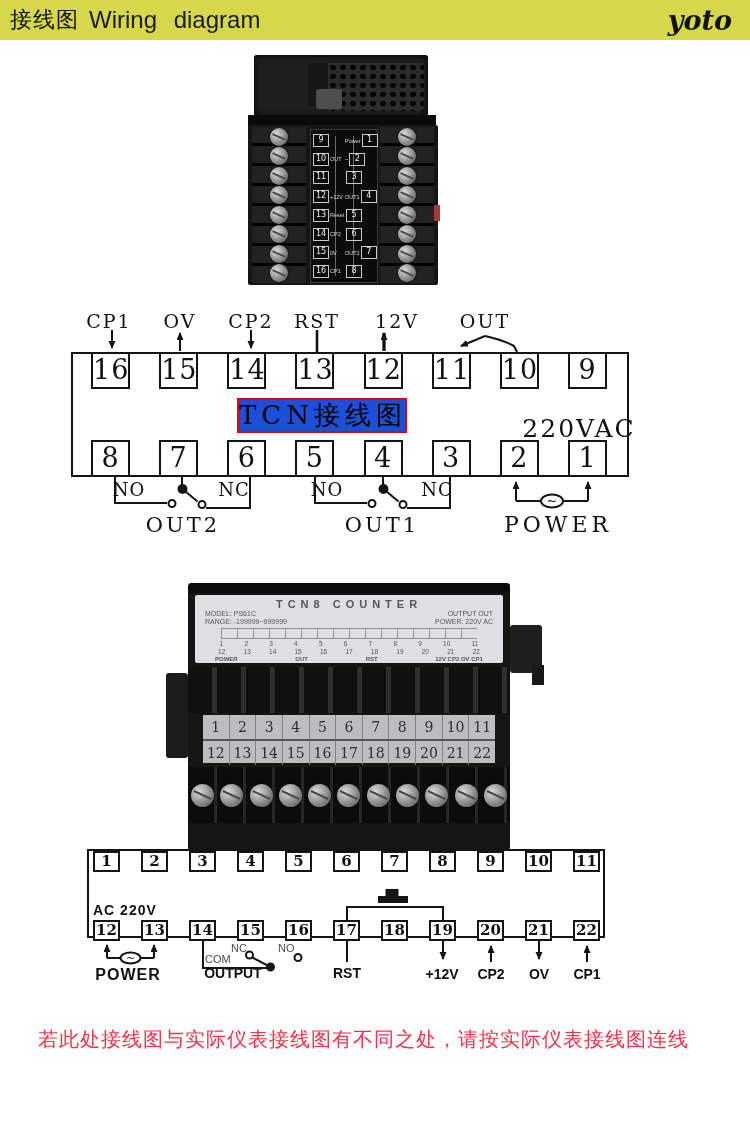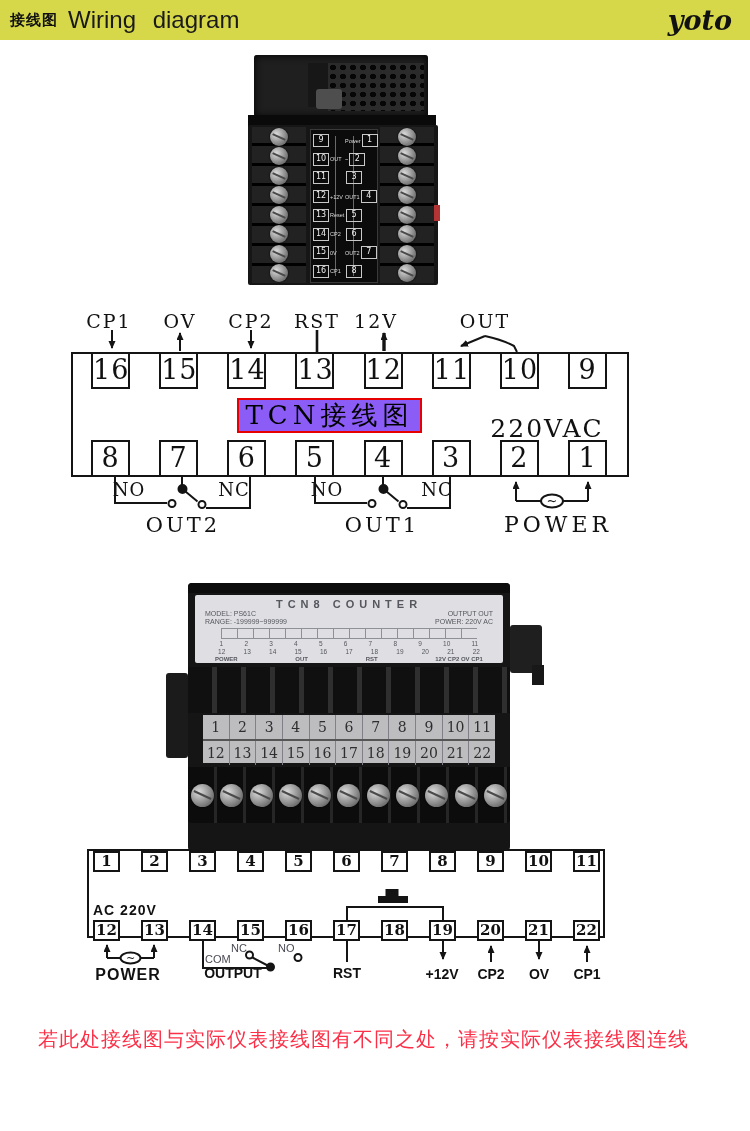--- a/index.html
+++ b/index.html
@@ -1,21 +1,21 @@
 <!DOCTYPE html>
 <html><head>
 <meta charset="utf-8">
 <style>
   html,body{margin:0;padding:0;background:#fff;}
   .page{position:relative;width:750px;height:1131px;background:#ffffff;overflow:hidden;
         font-family:"Liberation Sans", sans-serif;color:#111;}
   
   .header{position:absolute;left:0;top:0;width:750px;height:40px;background:#d6d84a;
           display:flex;align-items:center;}
-  .header .zh{font-weight:bold;font-size:15px;margin-left:10px;letter-spacing:1px;}
+  .header .zh{font-weight:normal;font-size:22px;margin-left:10px;letter-spacing:1px;}
   .header .en{font-size:24px;margin-left:10px;word-spacing:10px;color:#1a1a1a;}
   .header .logo{margin-left:auto;margin-right:18px;font-family:"DejaVu Serif", serif;
           font-style:italic;font-weight:bold;font-size:27px;color:#111;}
   
   .photo1{position:absolute;left:246px;top:53px;width:194px;height:232px;}
   .p1-cap{position:absolute;left:8px;top:2px;width:174px;height:62px;background:#1f1f1f;
           border-radius:3px;box-shadow:inset 0 0 8px #000;}
   .p1-vents{position:absolute;left:74px;top:8px;width:96px;height:48px;
           background-color:#2b2b2b;background-image:radial-gradient(#060606 42%, transparent 48%);
           background-size:10px 9px;}
@@ -48,24 +48,24 @@
   .d1{left:71px;top:310px;width:562px;height:235px;}
   .d1-rect{position:absolute;left:0;top:42px;width:558px;height:125px;border:2px solid #141414;
           box-sizing:border-box;background:#fff;}
   .d1-row{position:absolute;left:20px;width:516px;display:flex;justify-content:space-between;}
   .d1-row.top{top:42px;} .d1-row.bot{top:130px;}
   .tbox{width:39px;height:37px;border:2px solid #141414;box-sizing:border-box;background:#fff;
         font-size:27px;line-height:32px;text-align:center;letter-spacing:1px;color:#111;}
   .d1-label{position:absolute;top:0;transform:translateX(-50%);font-size:19px;letter-spacing:2px;
         color:#111;white-space:nowrap;}
   .d1-note{position:absolute;transform:translateX(-50%);font-size:18px;letter-spacing:1px;white-space:nowrap;}
-  .d1-title{position:absolute;left:166px;top:88px;width:185px;height:35px;border:2px solid #e60000;
+  .d1-title{position:absolute;left:166px;top:88px;width:170px;height:35px;border:2px solid #e60000;
         box-sizing:border-box;font-size:26px;letter-spacing:5px;text-align:center;line-height:30px;
-        color:#000;background:#8b5cf6;white-space:nowrap;}
-  .d1-vac{position:absolute;left:476px;top:104px;transform:translateX(-50%);font-size:25px;
+        color:#000;background:#1d4ed8;white-space:nowrap;}
+  .d1-vac{position:absolute;left:508px;top:104px;transform:translateX(-50%);font-size:25px;
         letter-spacing:2px;white-space:nowrap;}
   .d1-out{position:absolute;top:203px;transform:translateX(-50%);font-size:21px;letter-spacing:3px;white-space:nowrap;}
   .d1-power{position:absolute;left:487px;top:202px;transform:translateX(-50%);font-size:22px;
         letter-spacing:4px;white-space:nowrap;}
   svg.overlay{position:absolute;left:0;top:0;}
   
   .photo2{position:absolute;left:163px;top:573px;width:420px;height:258px;}
   .p2-body{position:absolute;left:25px;top:10px;width:322px;height:268px;background:#151515;border-radius:4px;}
   .p2-topbar{position:absolute;left:0;top:0;width:322px;height:10px;background:#0c0c0c;border-radius:4px 4px 0 0;}
   .p2-label{position:absolute;left:7px;top:12px;width:308px;height:68px;background:#dfdfe3;
@@ -231,21 +231,21 @@
     </div>
   </div>
 
   <div class="diagram d1">
     <div class="d1-rect"></div>
 
     <div class="d1-label" style="left:38px">CP1</div>
     <div class="d1-label" style="left:109px">OV</div>
     <div class="d1-label" style="left:180px">CP2</div>
     <div class="d1-label" style="left:246px">RST</div>
-    <div class="d1-label" style="left:305px">12V</div>
+    <div class="d1-label" style="left:326px">12V</div>
     <div class="d1-label" style="left:414px">OUT</div>
 
     <div class="d1-row top">
         <div class="tbox">16</div>
         <div class="tbox">15</div>
         <div class="tbox">14</div>
         <div class="tbox">13</div>
         <div class="tbox">12</div>
         <div class="tbox">11</div>
         <div class="tbox">10</div>

